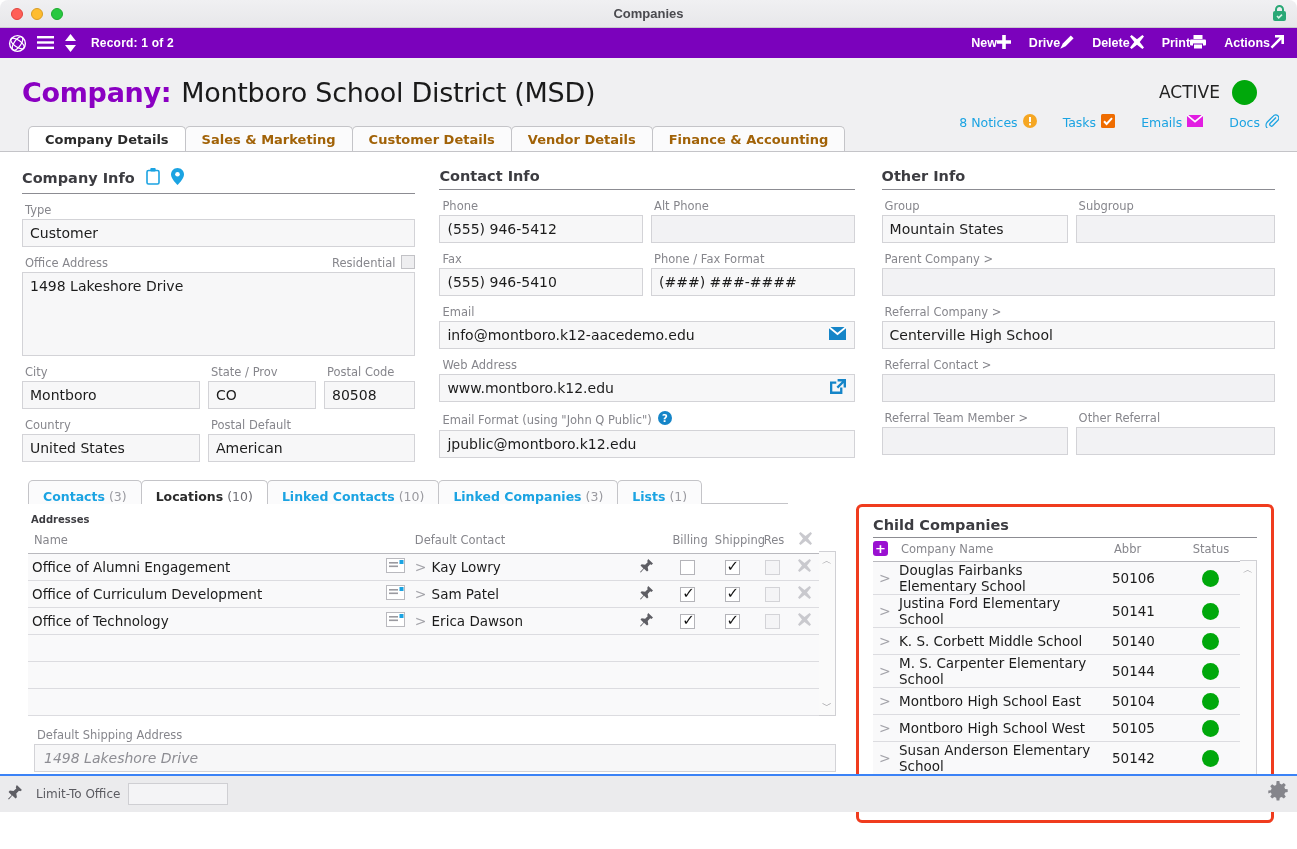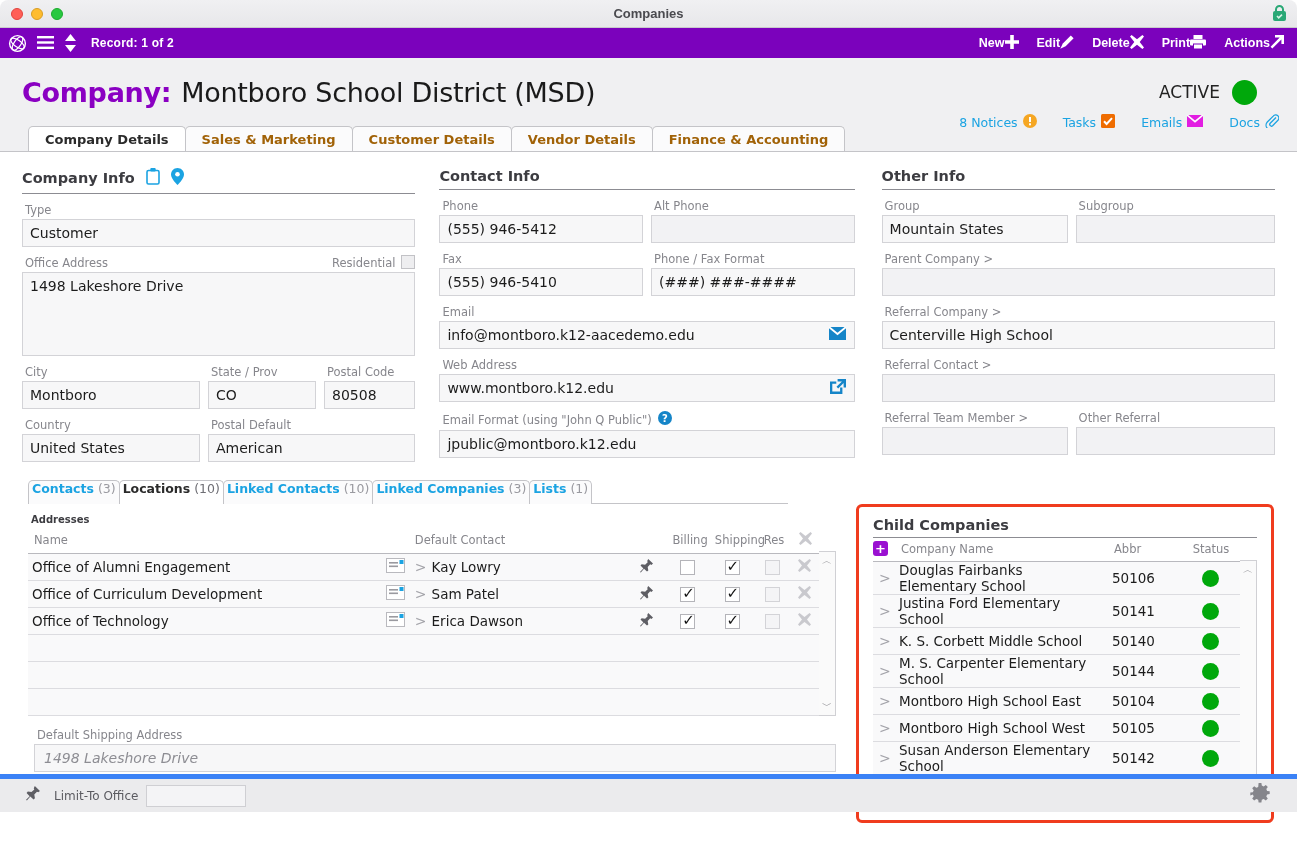--- a/index.html
+++ b/index.html
@@ -147,22 +147,22 @@
   .chk-sm { width: 14px; height: 14px; border: 1px solid #c2c2c6; background: #eeeef0; margin-left: 6px; }
 
   
   .subtabrow {
     display: flex; align-items: flex-end;
     margin: 18px 0 0 28px;
     border-bottom: 1px solid #c4c4c8;
     width: 760px;
   }
   .subtab {
-    height: 24px; padding: 0 3px;
-    display: flex; align-items: flex-start;
+    height: 24px; padding: 0 14px;
+    display: flex; align-items: flex-end;
     font-size: 12.5px; color: #1ba3e2;
     background: #fbfbfc;
     border: 1px solid #c4c4c8; border-bottom: none;
     border-radius: 5px 5px 0 0;
     margin-right: -1px; margin-bottom: -1px;
     cursor: pointer;
     font-family: "DejaVu Sans", sans-serif;
   }
   .subtab b { font-weight: bold; }
   .subtab .cnt { color: #9a9aa0; margin-left: 4px; font-weight: normal; }
@@ -242,22 +242,22 @@
     display: flex; align-items: center; padding: 0 9px;
     font-size: 14px; font-style: italic; color: #8d8d93;
     margin-left: 6px; width: 802px;
     font-family: "DejaVu Sans", sans-serif;
   }
 
   
   .footer {
     position: absolute; left: 0; right: 0; bottom: 0;
     height: 38px; background: #ebebed;
-    border-top: 5px solid #3b82f6;
-    display: flex; align-items: center; padding: 0 26px;
+    border-top: 2px solid #3b82f6;
+    display: flex; align-items: center; padding: 0 8px;
   }
   .footer-label { font-size: 12px; color: #5b5b61; margin-left: 14px;
                   font-family: "DejaVu Sans", sans-serif; }
   .footer-input {
     width: 100px; height: 22px; background: #f4f4f6;
     border: 1px solid #cfcfd3; margin-left: 8px;
   }
   .gear { margin-left: auto; }
 </style>
 </head>
@@ -308,21 +308,21 @@
     <div class="nav-right">
       <div class="nav-btn">
         <span>New</span>
         <span>
           <svg width="14" height="14" viewBox="0 0 14 14">
               <path d="M5.2 0h3.6v5.2H14v3.6H8.8V14H5.2V8.8H0V5.2h5.2z" fill="#fff"></path>
             </svg>
         </span>
       </div>
       <div class="nav-btn">
-        <span>Edit</span>
+        <span>Drive</span>
         <span>
           <svg width="14" height="14" viewBox="0 0 14 14">
               <path d="M10.8 0.4l2.8 2.8-8 8L0.3 13.7l2.5-5.3z" fill="#fff"></path>
             </svg>
         </span>
       </div>
       <div class="nav-btn">
         <span>Delete</span>
         <span>
           <svg width="14" height="14" viewBox="0 0 14 14">

